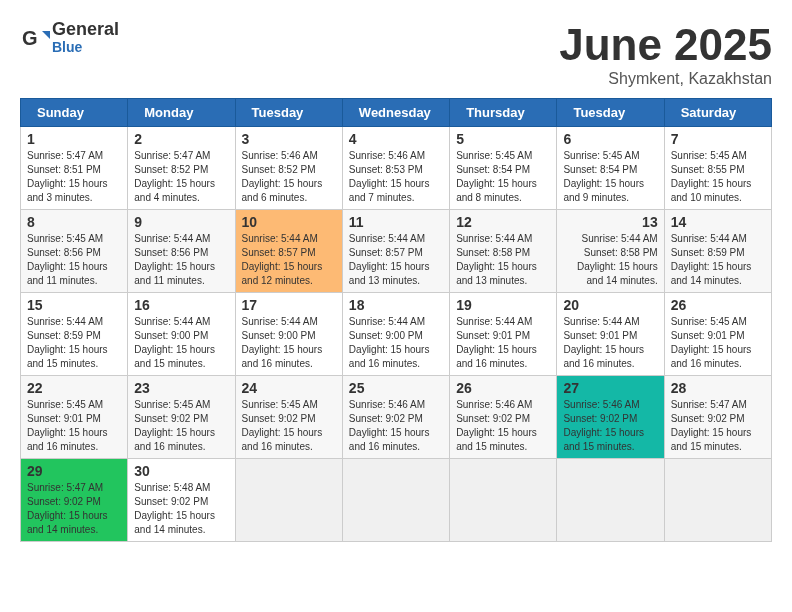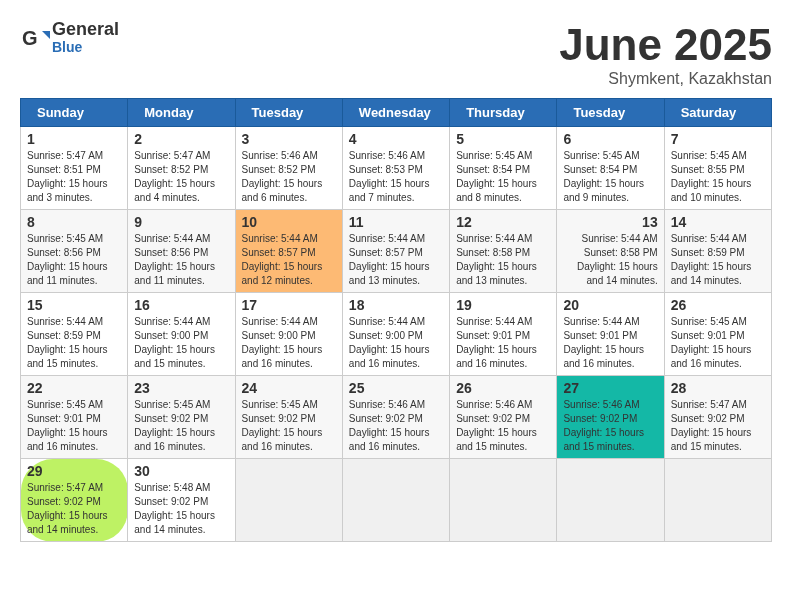--- a/index.html
+++ b/index.html
@@ -350,21 +350,21 @@
         <td style="background: rgb(247, 247, 247);">
         <span class="day-number">28</span>
         <div class="day-info">
           Sunrise: 5:47 AM<br>
           Sunset: 9:02 PM<br>
           Daylight: 15 hours and 15 minutes.
         </div>
       </td>
       </tr>
       <tr>
-        <td style="background: #bef264; border-radius: 32px;">
+        <td style="background: #22c55e;">
         <span class="day-number">29</span>
         <div class="day-info">
           Sunrise: 5:47 AM<br>
           Sunset: 9:02 PM<br>
           Daylight: 15 hours and 14 minutes.
         </div>
       </td>
         <td style="background: rgb(255, 255, 255);">
         <span class="day-number">30</span>
         <div class="day-info">

